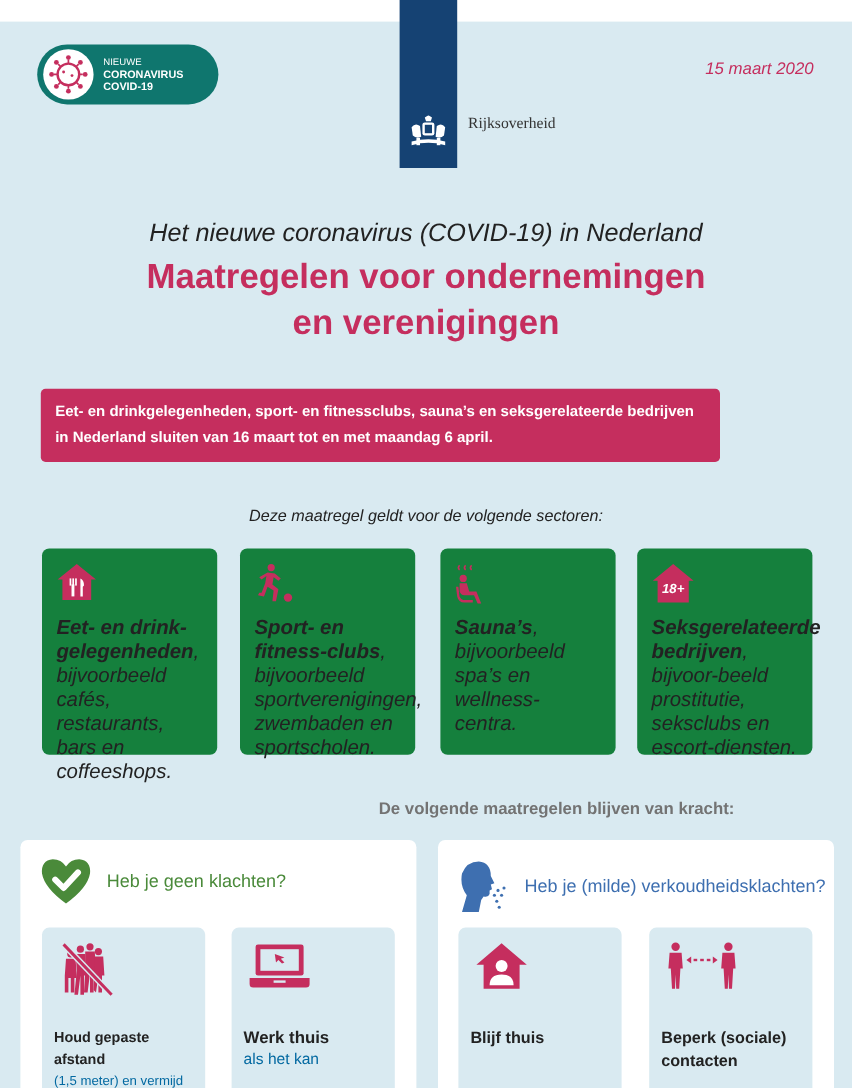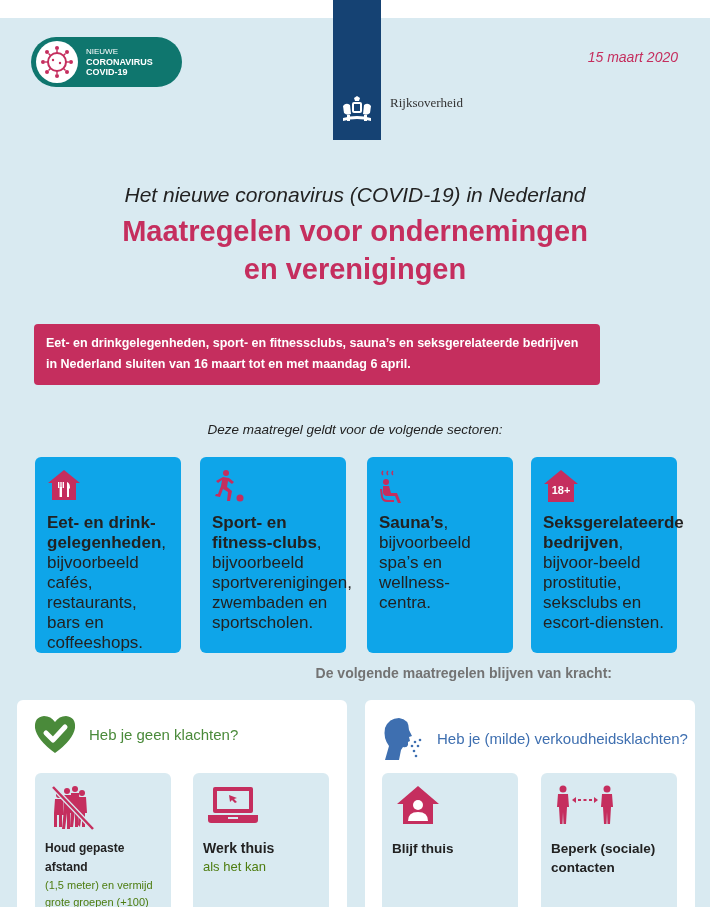--- a/index.html
+++ b/index.html
@@ -10,32 +10,32 @@
   .brand { position: absolute; left: 390px; top: 95px; font-family: "Liberation Serif", "DejaVu Serif", serif; font-size: 13px; color: #333; }
   .badge { position: absolute; left: 31px; top: 37px; width: 151px; height: 50px; background: #0f766e; border-radius: 25px; display: flex; align-items: center; padding-left: 5px; }
   .badge-icon { width: 42px; height: 42px; border-radius: 50%; background: #fff; display: flex; align-items: center; justify-content: center; }
   .badge-text { margin-left: 8px; color: #fff; font-weight: bold; font-size: 9px; line-height: 10px; }
   .badge-text .l1 { font-size: 8px; font-weight: normal; }
   .date { position: absolute; right: 32px; top: 49px; color: #c52e5e; font-style: italic; font-size: 14px; }
   .subtitle { position: absolute; left: 0; width: 710px; top: 183px; text-align: center; font-style: italic; font-size: 21px; color: #222; }
   .title { position: absolute; left: 0; width: 710px; top: 212px; text-align: center; font-weight: bold; font-size: 29px; line-height: 38px; color: #c52e5e; }
   .alert { position: absolute; left: 34px; top: 324px; width: 566px; height: 61px; background: #c52e5e; border-radius: 4px; color: #fff; font-weight: bold; font-size: 12.5px; line-height: 21px; padding: 9px 12px; }
   .intro { position: absolute; left: 0; width: 710px; top: 422px; text-align: center; font-style: italic; font-size: 13.5px; color: #222; }
-  .sector { position: absolute; top: 457px; width: 146px; height: 196px; background: #0ea5e9; border-radius: 6px; padding: 12px 12px; }
+  .sector { position: absolute; top: 457px; width: 146px; height: 172px; background: #15803d; border-radius: 6px; padding: 12px 12px; font-style: italic; }
   .sector .ico { height: 40px; display: flex; align-items: flex-start; }
   .sector .txt { font-size: 17px; line-height: 20px; color: #222; margin-top: 4px; }
   .sector .txt b { font-weight: bold; }
   .heading2 { position: absolute; left: 0; width: 612px; top: 665px; text-align: right; font-weight: bold; font-size: 14px; color: #737373; }
   .panel { position: absolute; top: 700px; width: 330px; height: 220px; background: #fff; border-radius: 6px; }
   .panel-head { position: absolute; left: 16px; top: 14px; display: flex; align-items: center; }
   .panel-title { font-size: 15px; line-height: 17px; margin-left: 12px; }
   .tile { position: absolute; top: 773px; width: 136px; height: 150px; background: #d9eaf1; border-radius: 6px; padding: 12px 10px; }
   .tile .ico { height: 48px; display: flex; align-items: flex-start; margin-left: 4px; }
-  .tile .t1 { font-weight: bold; font-size: 13px; line-height: 19px; margin-top: 6px; color: #222; }
-  .tile .t2 { font-size: 12px; line-height: 18px; color: #4d7c0f; }
+  .tile .t1 { font-weight: bold; font-size: 13px; line-height: 19px; margin-top: 22px; color: #222; }
+  .tile .t2 { font-size: 12px; line-height: 18px; color: #0369a1; }
   .tile .small { font-size: 11px; line-height: 17px; }
 </style>
 </head>
 <body>
 
 <div class="page"></div>
 
 <div class="badge">
   <div class="badge-icon">
     <svg width="36" height="36" viewBox="0 0 36 36">

